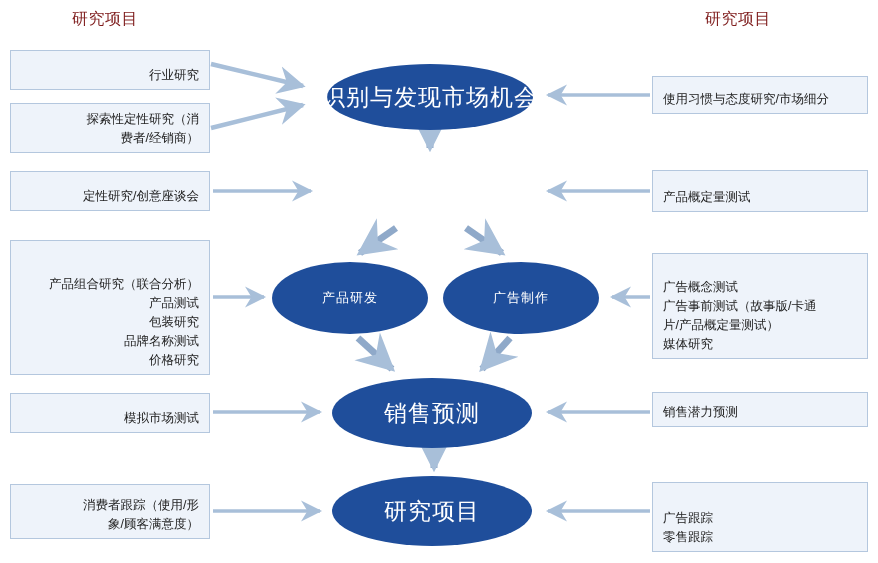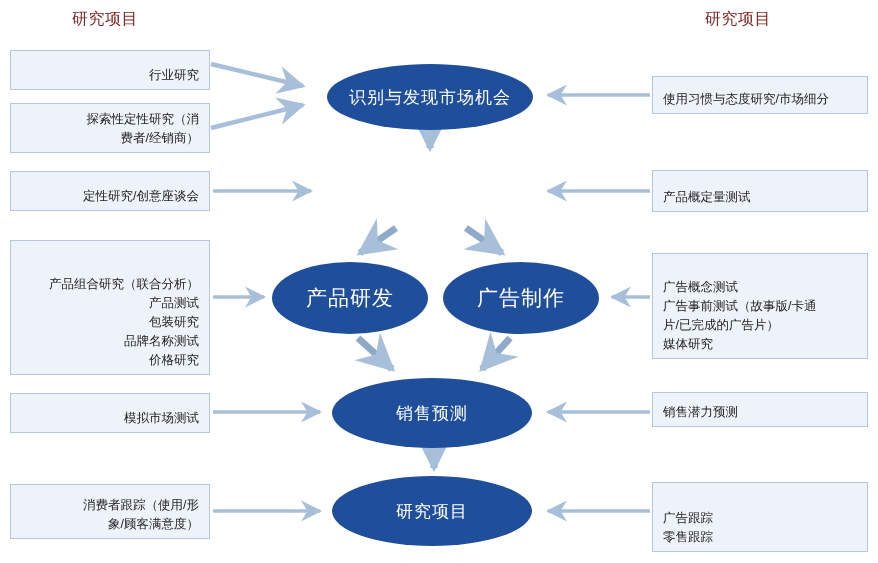--- a/index.html
+++ b/index.html
@@ -63,26 +63,26 @@
 
   .node {
     position: absolute;
     box-sizing: border-box;
     background: #1f4e9b;
     border-radius: 50%;
     color: #ffffff;
     display: flex;
     align-items: center;
     justify-content: center;
-    font-size: 17px;
+    font-size: 23px;
     letter-spacing: 1px;
     white-space: nowrap;
   }
   .node.small {
-    font-size: 21px;
+    font-size: 13px;
   }
 </style>
 </head>
 <body>
 
 <div id="canvas">
 
   <svg id="edges" viewBox="0 0 878 563" width="878" height="563">
     <defs>
       <marker id="ah" markerWidth="7" markerHeight="7" refX="5.6" refY="3.5" orient="auto" markerUnits="strokeWidth">
@@ -191,21 +191,21 @@
     <span class="line">使用习惯与态度研究/市场细分</span>
   </div>
 
   <div class="sidebox right" style="left:652px; top:170px; width:216px; height:42px;">
     <span class="line">产品概定量测试</span>
   </div>
 
   <div class="sidebox right" style="left:652px; top:253px; width:216px; height:106px;">
     <span class="line">广告概念测试</span>
     <span class="line">广告事前测试（故事版/卡通</span>
-    <span class="line">片/已完成的广告片）</span>
+    <span class="line">片/产品概定量测试）</span>
     <span class="line">媒体研究</span>
   </div>
 
   <div class="sidebox right" style="left:652px; top:392px; width:216px; height:35px;">
     <span class="line">销售潜力预测</span>
   </div>
 
   <div class="sidebox right" style="left:652px; top:482px; width:216px; height:70px;">
     <span class="line">广告跟踪</span>
     <span class="line">零售跟踪</span>

